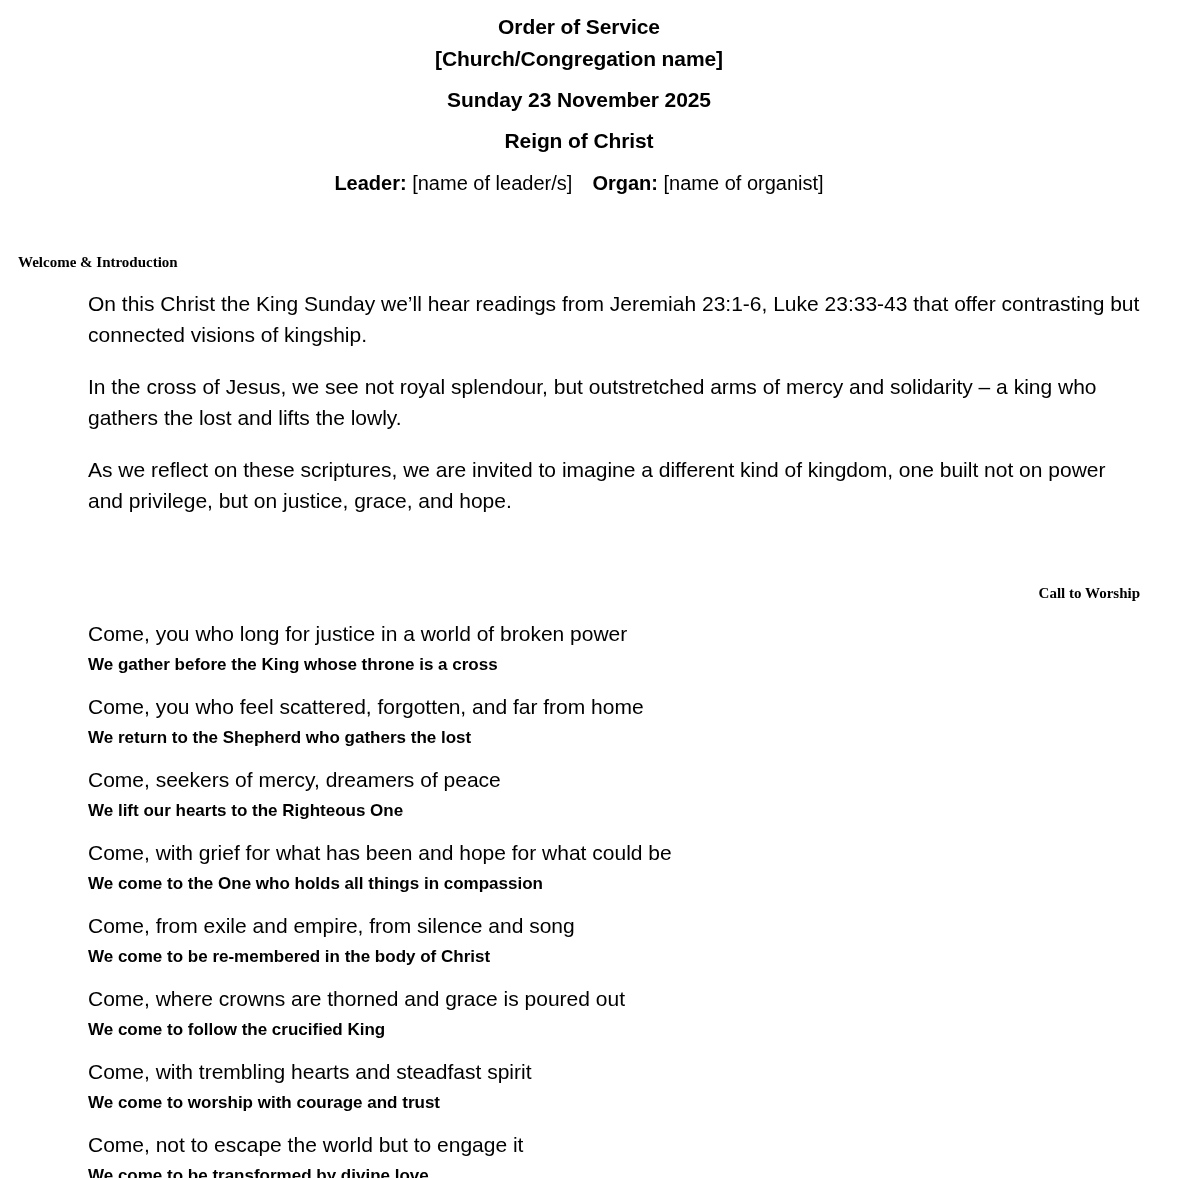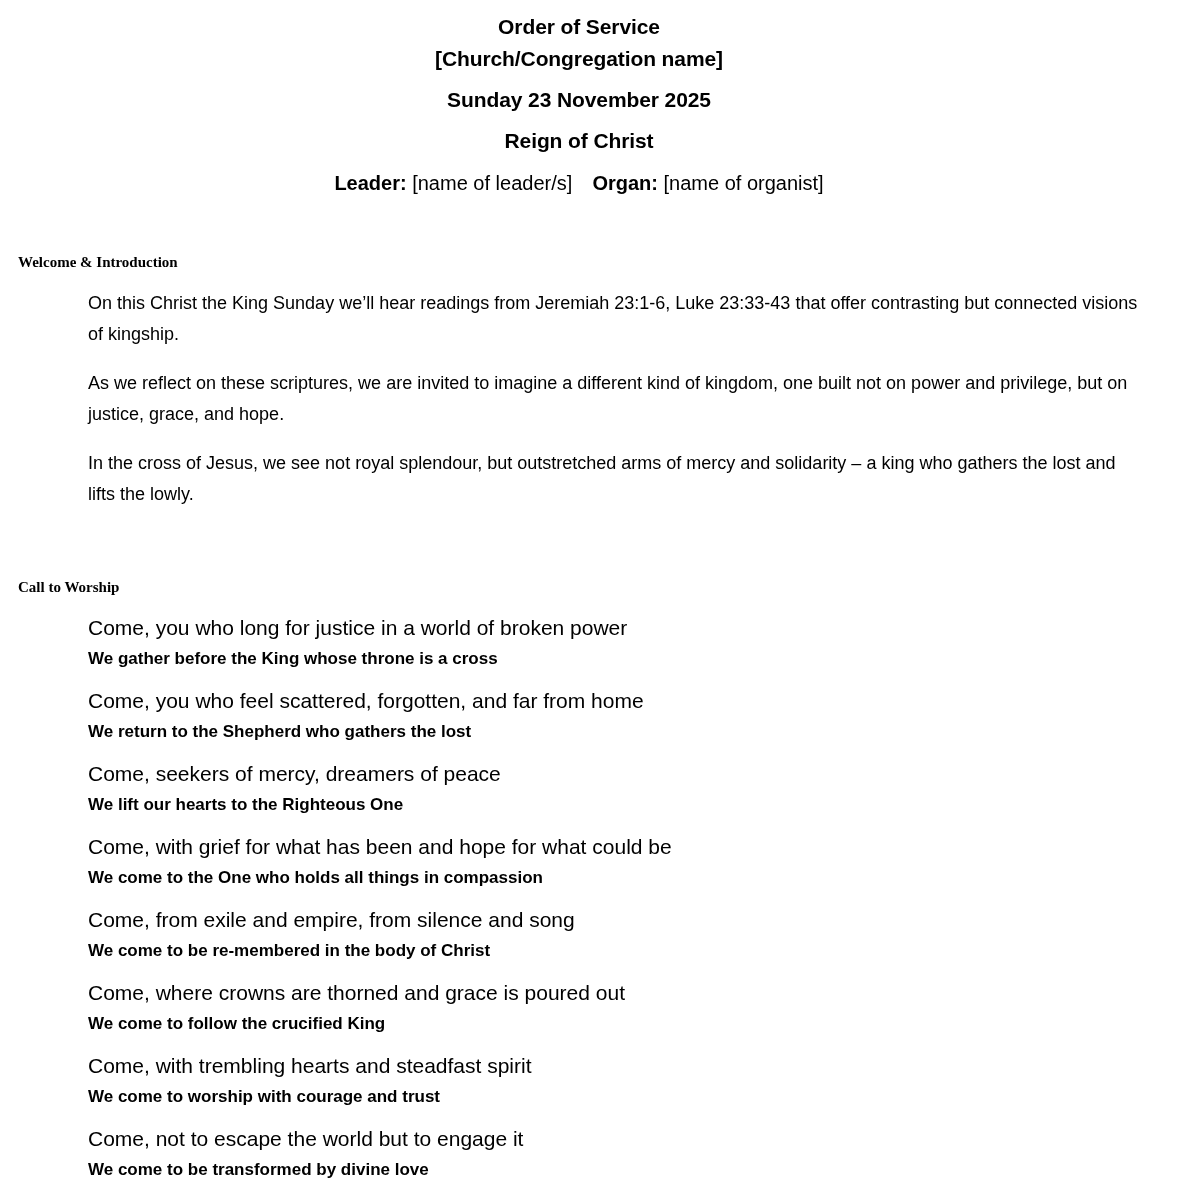--- a/index.html
+++ b/index.html
@@ -56,28 +56,29 @@
     font-size: 15px;
     line-height: 26px;
     margin: 0;
     font-family: Liberation Serif, serif;
   }
   .heading-welcome {
     margin-top: 50px;
   }
   .heading-call {
     margin-top: 64px;
+    text-align: right;
   }
 
   
   .indent {
     margin-left: 70px;
   }
   .para {
-    font-size: 18px;
+    font-size: 21px;
     line-height: 31px;
     margin-top: 17px;
     max-width: 1055px;
   }
   .para.first {
     margin-top: 13px;
   }
 
   
   .couplet {
@@ -112,22 +113,22 @@
       <span class="credits-gap"></span>
       <span class="lbl">Organ:</span>
       <span>[name of organist]</span>
     </div>
   </div>
 
   <div>
     <div class="section-heading heading-welcome">Welcome &amp; Introduction</div>
     <div class="indent">
       <p class="para first">On this Christ the King Sunday we’ll hear readings from Jeremiah 23:1-6, Luke 23:33-43 that offer contrasting but connected visions of kingship.</p>
+      <p class="para">In the cross of Jesus, we see not royal splendour, but outstretched arms of mercy and solidarity – a king who gathers the lost and lifts the lowly.</p>
       <p class="para">As we reflect on these scriptures, we are invited to imagine a different kind of kingdom, one built not on power and privilege, but on justice, grace, and hope.</p>
-      <p class="para">In the cross of Jesus, we see not royal splendour, but outstretched arms of mercy and solidarity – a king who gathers the lost and lifts the lowly.</p>
     </div>
   </div>
 
   <div>
     <div class="section-heading heading-call">Call to Worship</div>
     <div class="indent">
 
       <div class="couplet first">
         <div class="call-line">Come, you who long for justice in a world of broken power</div>
         <div class="resp-line">We gather before the King whose throne is a cross</div>

